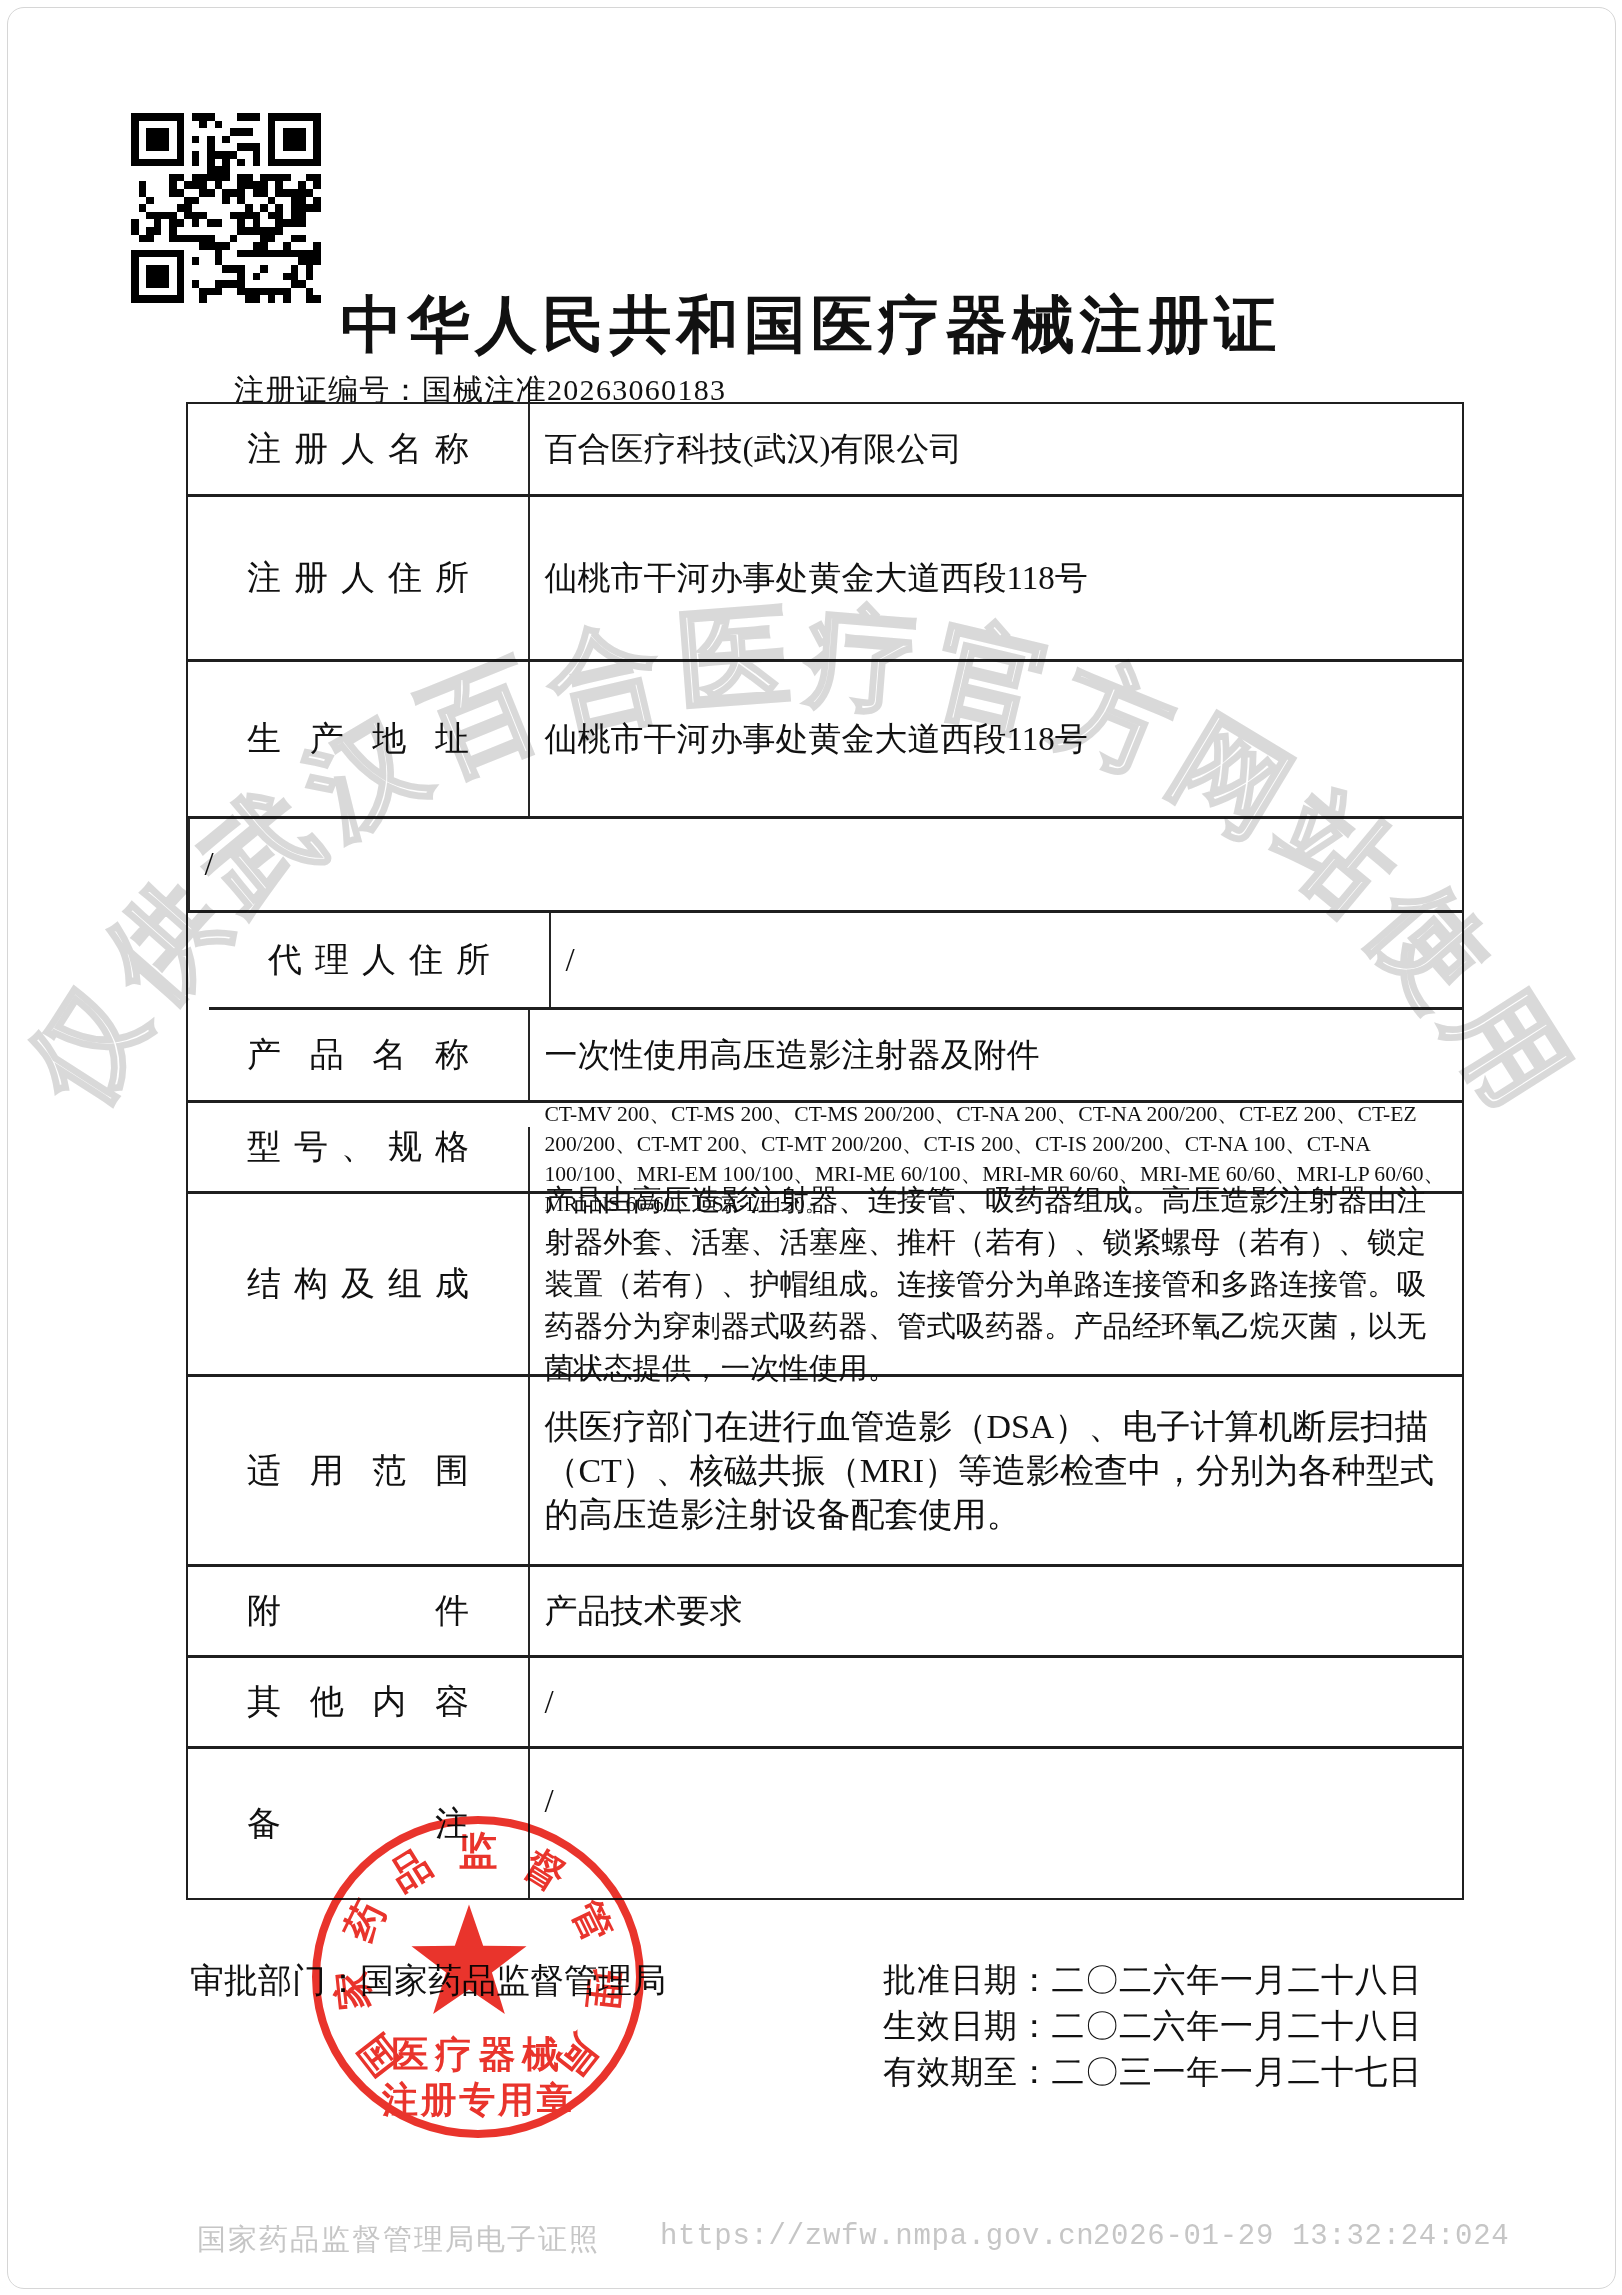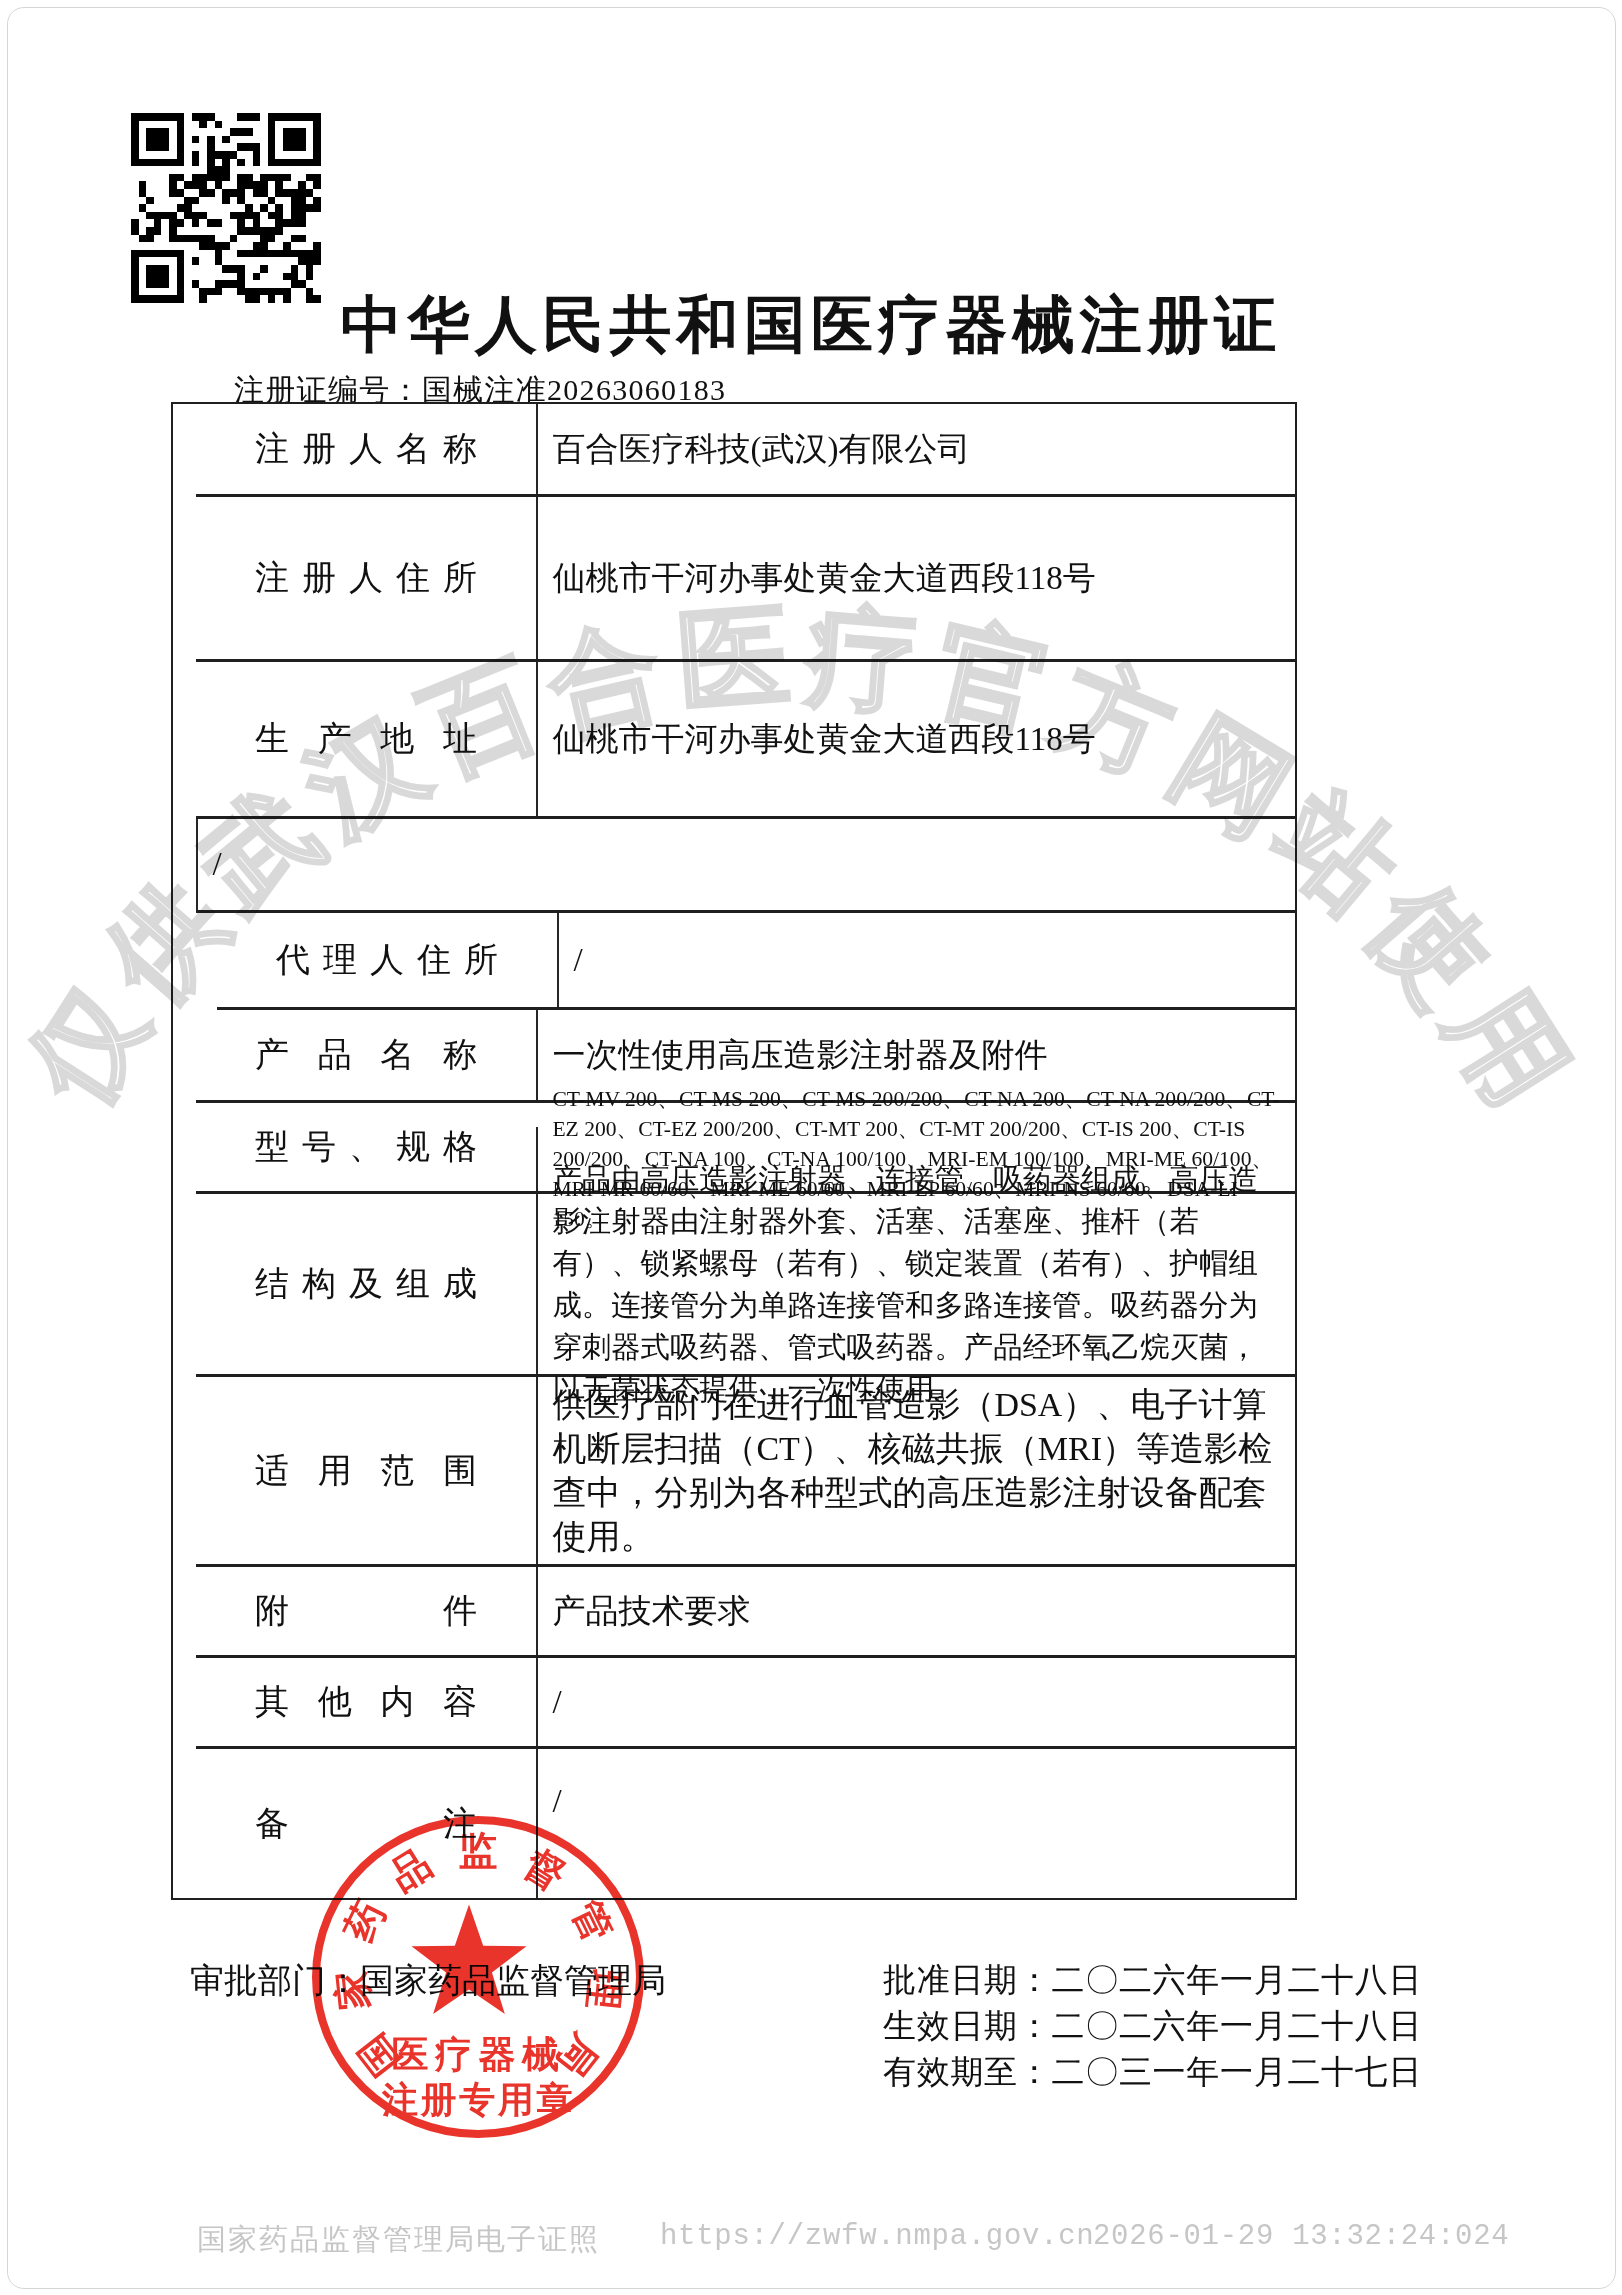--- a/index.html
+++ b/index.html
@@ -8,22 +8,22 @@
   .frame{position:absolute;inset:6.5px;border:1.3px solid #d6d6d6;border-radius:17px;pointer-events:none;}
 
   
   .qr{position:absolute;left:128px;top:113px;width:196px;height:190px;}
   .qr svg{width:100%;height:100%;}
   .title{position:absolute;left:0;top:260px;width:1622px;text-align:center;
          font-size:62px;font-weight:bold;letter-spacing:5.2px;white-space:nowrap;margin-top:23px;}
   .regline{position:absolute;left:234px;top:370px;font-size:30px;letter-spacing:1.3px;white-space:nowrap;}
 
   
-  .cert-table{position:absolute;left:171px;top:402px;width:1126px;border:2.6px solid #1f1f1f;
-              box-sizing:border-box;background:transparent;padding-left:23px;}
+  .cert-table{position:absolute;left:186px;top:402px;width:1278px;border:2.6px solid #1f1f1f;
+              box-sizing:border-box;background:transparent;}
   .trow{display:flex;border-bottom:3.3px solid #1f1f1f;box-sizing:content-box;}
   .trow:last-child{border-bottom:none;}
   .tlabel{flex:0 0 340px;display:flex;align-items:center;justify-content:center;}
   .tlabel-inner{width:222px;font-size:34px;text-align:justify;text-align-last:justify;
                 -moz-text-align-last:justify;line-height:1.15;}
   .tvalue{flex:1 1 auto;border-left:2px solid #262626;display:flex;align-items:center;
           padding:3.9px 16.4px 3.9px 14.4px;font-size:33px;line-height:1.3;box-sizing:border-box;}
   .tvalue.small{font-size:21.6px;line-height:30px;padding-right:7.9px;letter-spacing:0px;margin-top:24px;}
   .tvalue.mid{font-size:29.4px;line-height:42px;}
   .tvalue.scope{font-size:34px;line-height:44px;}

